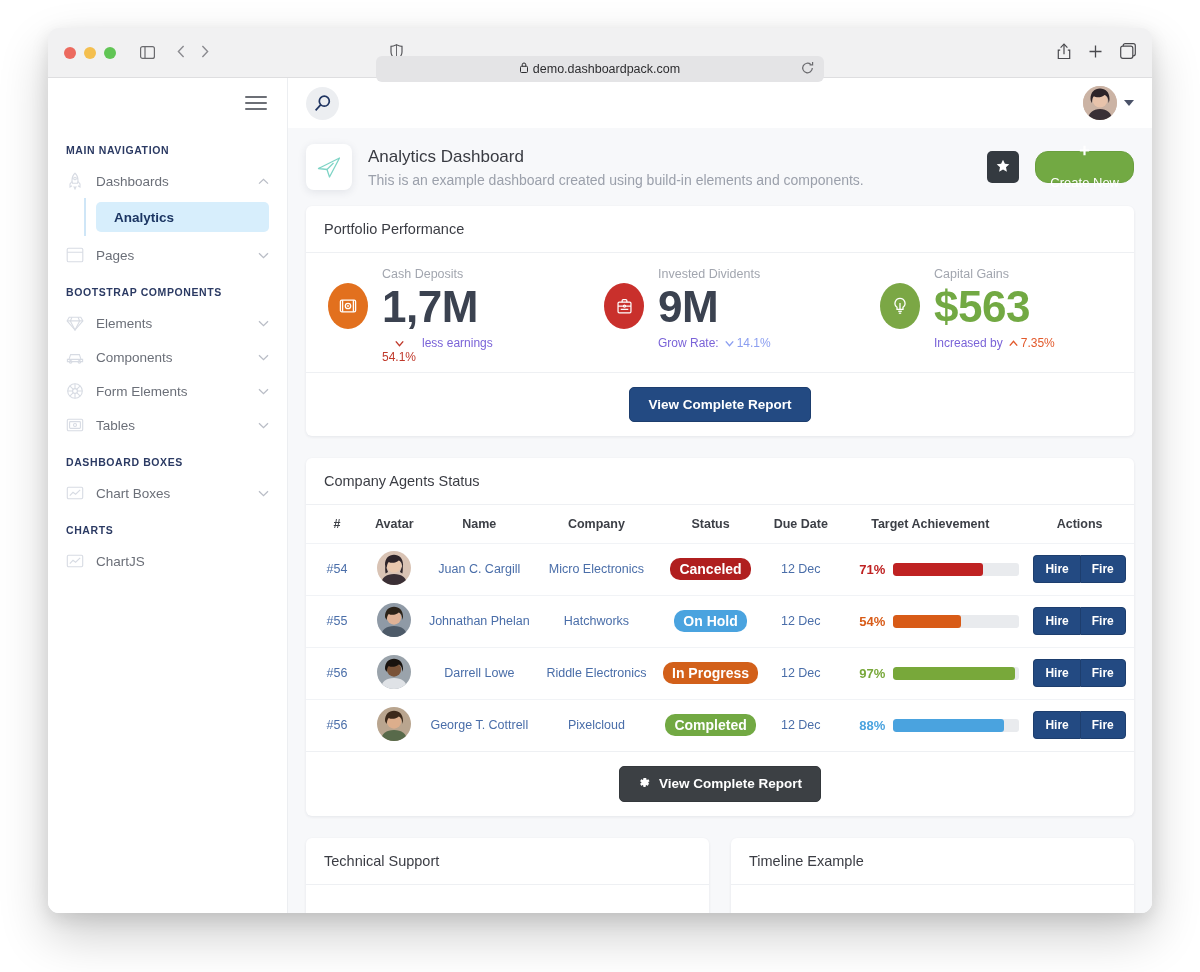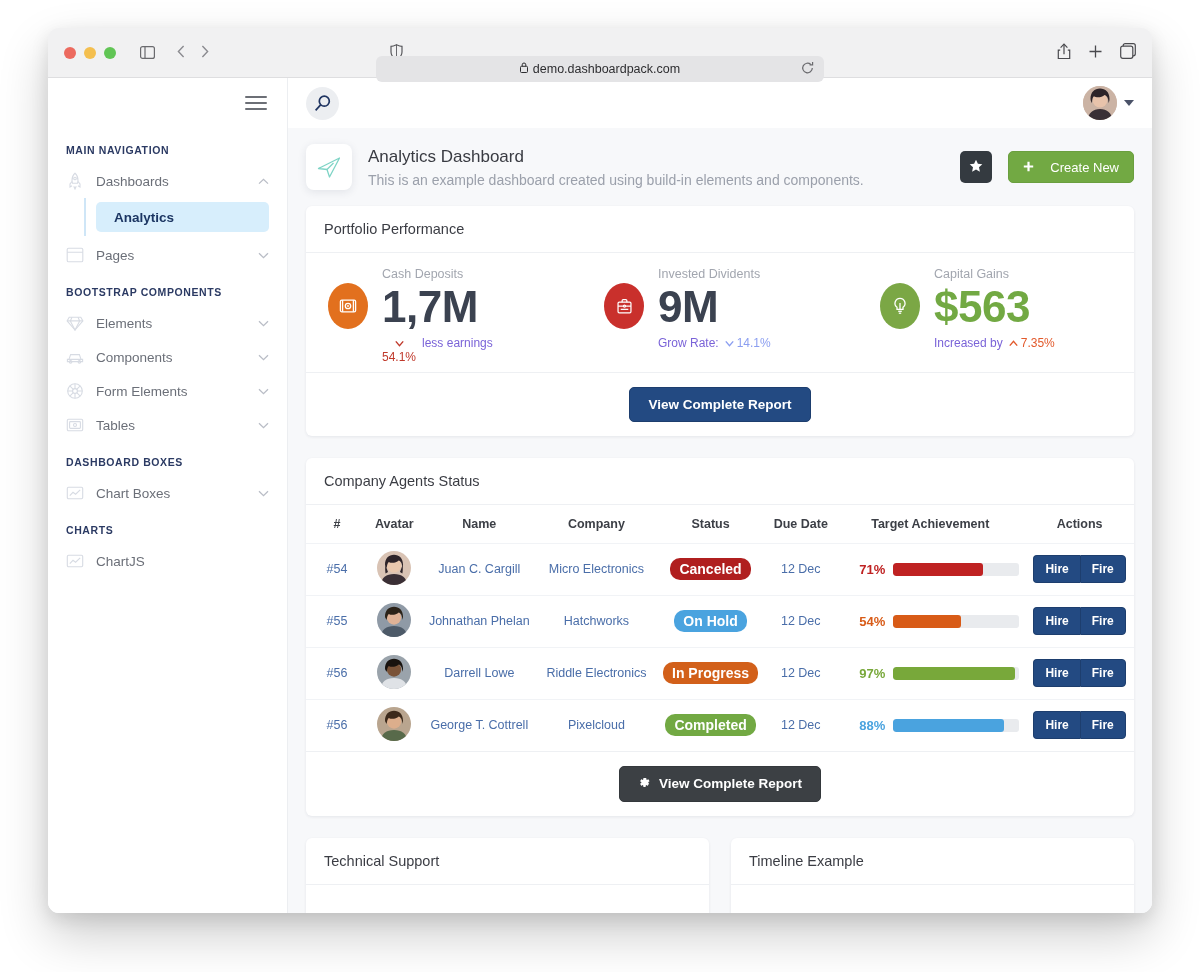--- a/index.html
+++ b/index.html
@@ -154,25 +154,26 @@
   .page-title { font-size: 17px; color: #393b42; font-weight: normal; }
   .page-sub { font-size: 14px; color: #9ba0ab; margin-top: 5px; }
   .page-head-spacer { flex: 1; }
   .btn-star {
     width: 32px; height: 32px; border-radius: 5px;
     background: #343a40; color: #fff;
     display:flex;align-items:center;justify-content:center;
     cursor: pointer; font-size: 13px;
   }
   .btn-create {
-    height: 32px; padding: 0 14px; border-radius: 5px;
+    height: 32px; padding: 0 14px; border-radius: 13px;
     background: #72a943; color: #fff;
     display:flex;align-items:center;justify-content:center; gap:16px;
     font-size: 13px; cursor: pointer;
     border: 1px solid #6a9f3e;
+    flex-direction: column;
   }
 
   .card {
     background: #ffffff;
     border-radius: 6px;
     box-shadow: 0 1px 3px rgba(40,50,80,0.09);
     margin-bottom: 22px;
   }
   .card-head {
     padding: 15px 18px;

